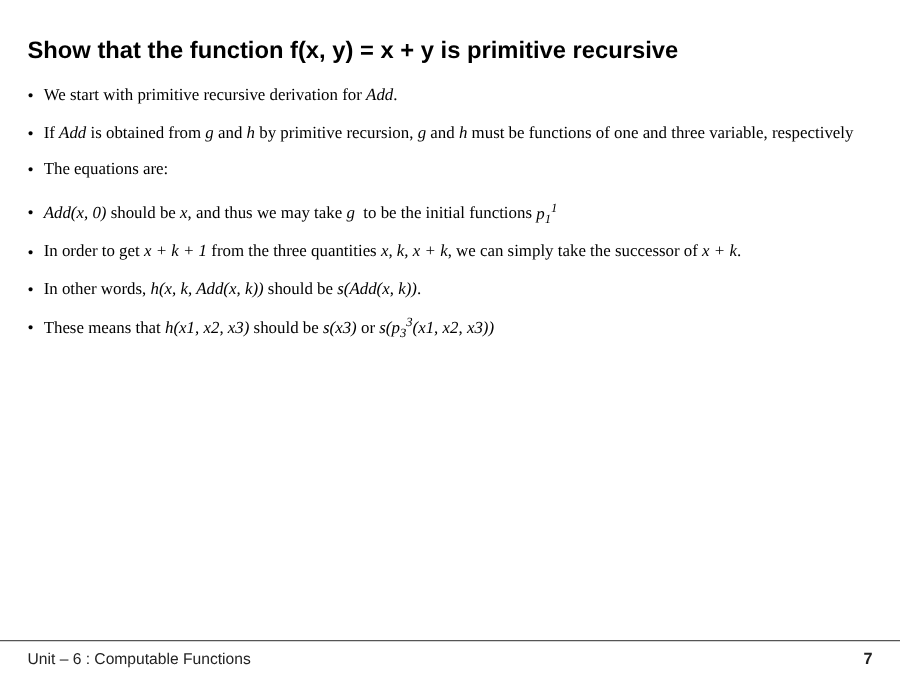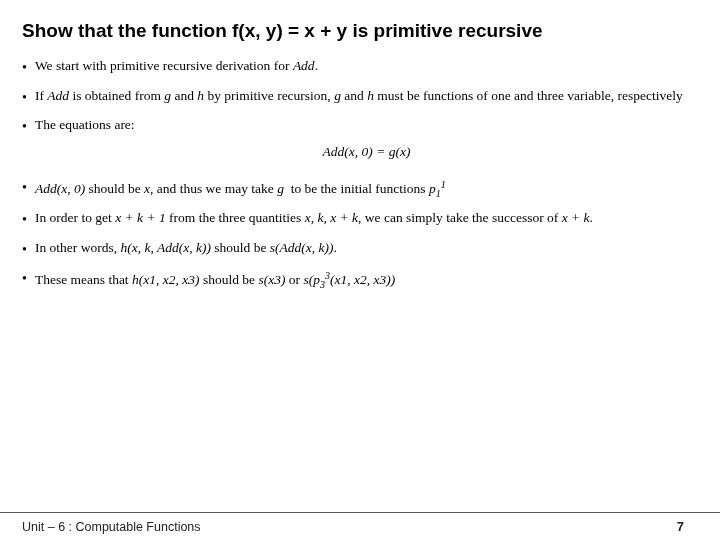--- a/index.html
+++ b/index.html
@@ -7,21 +7,21 @@
       width: 720px;
       height: 540px;
       background: #fff;
       font-family: 'Times New Roman', Times, serif;
       font-size: 14px;
       color: #000;
       overflow: hidden;
       position: relative;
     }
     .main-container {
-      padding: 20px 22px 10px 22px;
+      padding: 30px 22px 10px 22px;
     }
     .title {
       font-size: 19px;
       font-weight: bold;
       font-family: Arial, sans-serif;
       margin-bottom: 14px;
       color: #000;
     }
     .content {
       font-size: 13.5px;
@@ -57,34 +57,35 @@
     }
     .footer {
       position: absolute;
       bottom: 0;
       left: 0;
       right: 0;
       display: flex;
       align-items: center;
       justify-content: space-between;
       border-top: 1px solid #555;
-      padding: 6px 36px 6px 22px;
+      padding: 6px 22px 6px 22px;
       font-family: Arial, sans-serif;
       font-size: 12.5px;
       color: #222;
       background: #fff;
     }
     .footer-center {
       font-size: 13px;
       font-weight: bold;
     }
     
     .math {
       font-style: italic;
       font-family: 'Times New Roman', Times, serif;
+      text-align: right;
     }
     sup { font-size: 0.75em; vertical-align: super; }
     sub { font-size: 0.75em; vertical-align: sub; }
   </style>
 </head>
 <body>
 
 <div class="main-container">
   <div class="title">Show that the function f(x, y) = x + y is primitive recursive</div>
 
@@ -103,21 +104,20 @@
         <span class="bullet-text">
           If <span class="math">Add</span> is obtained from <span class="math">g</span> and <span class="math">h</span> by primitive recursion, <span class="math">g</span> and <span class="math">h</span> must be functions of one and three variable, respectively
         </span>
       </li>
 
       <li>
         <span class="bullet-dot">•</span>
         <span class="bullet-text">
           The equations are:
           <div class="equations-block">
-            <span class="eq-line math"><i>Add</i>(<i>x</i>, 0) = <i>g</i>(<i>x</i>)</span>
           </div>
         </span>
       </li>
 
       <li>
         <span class="bullet-dot">•</span>
         <span class="bullet-text">
           <span class="math"><i>Add</i>(<i>x</i>, 0)</span> should be <span class="math"><i>x</i></span>, and thus we may take <span class="math"><i>g</i></span> &nbsp;to be the initial functions <span class="math"><i>p</i><sub>1</sub><sup>1</sup></span>
         </span>
       </li>

